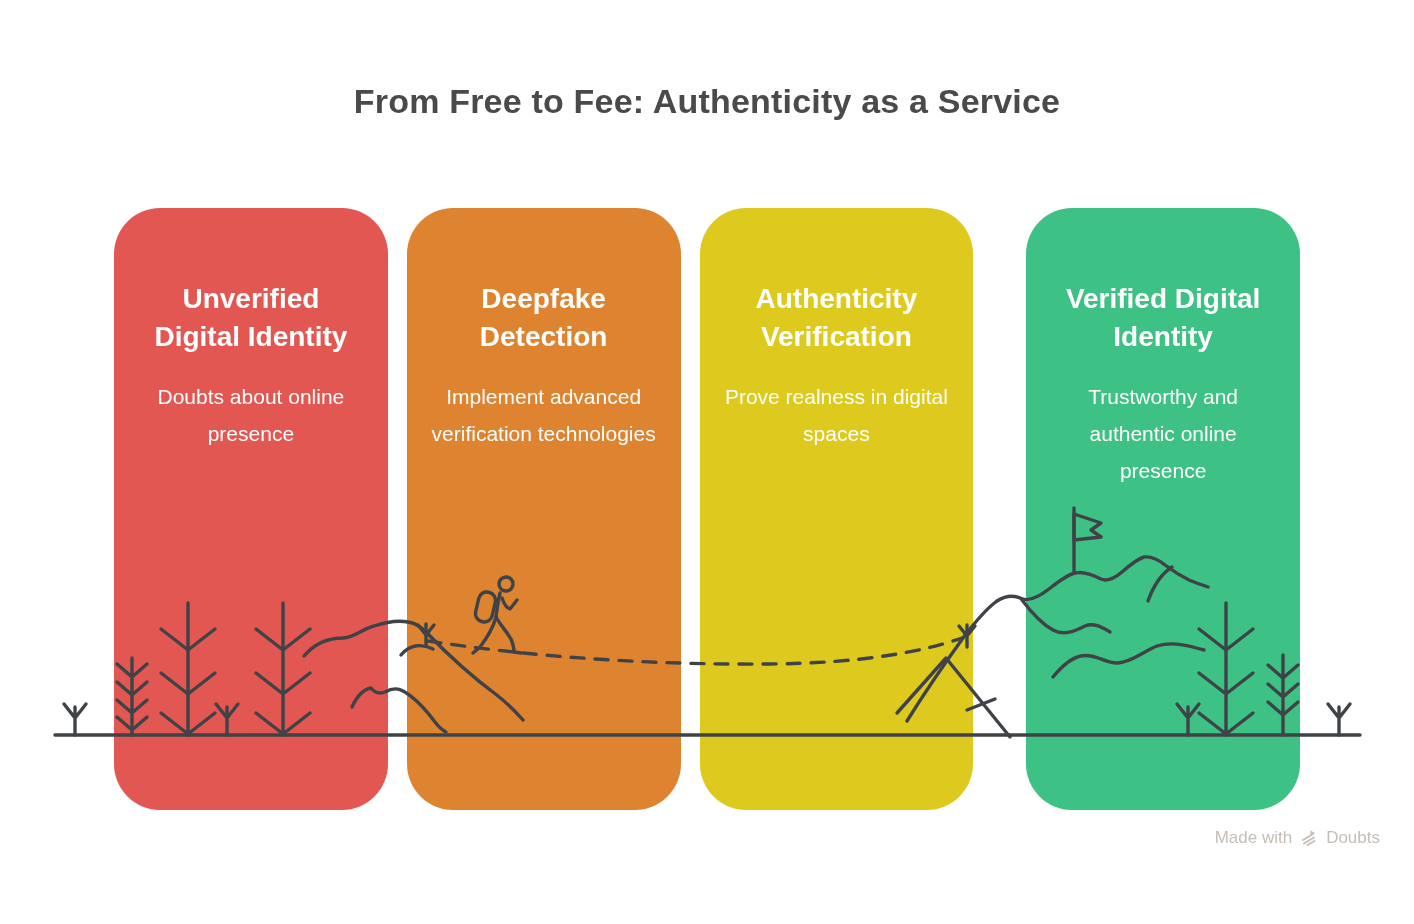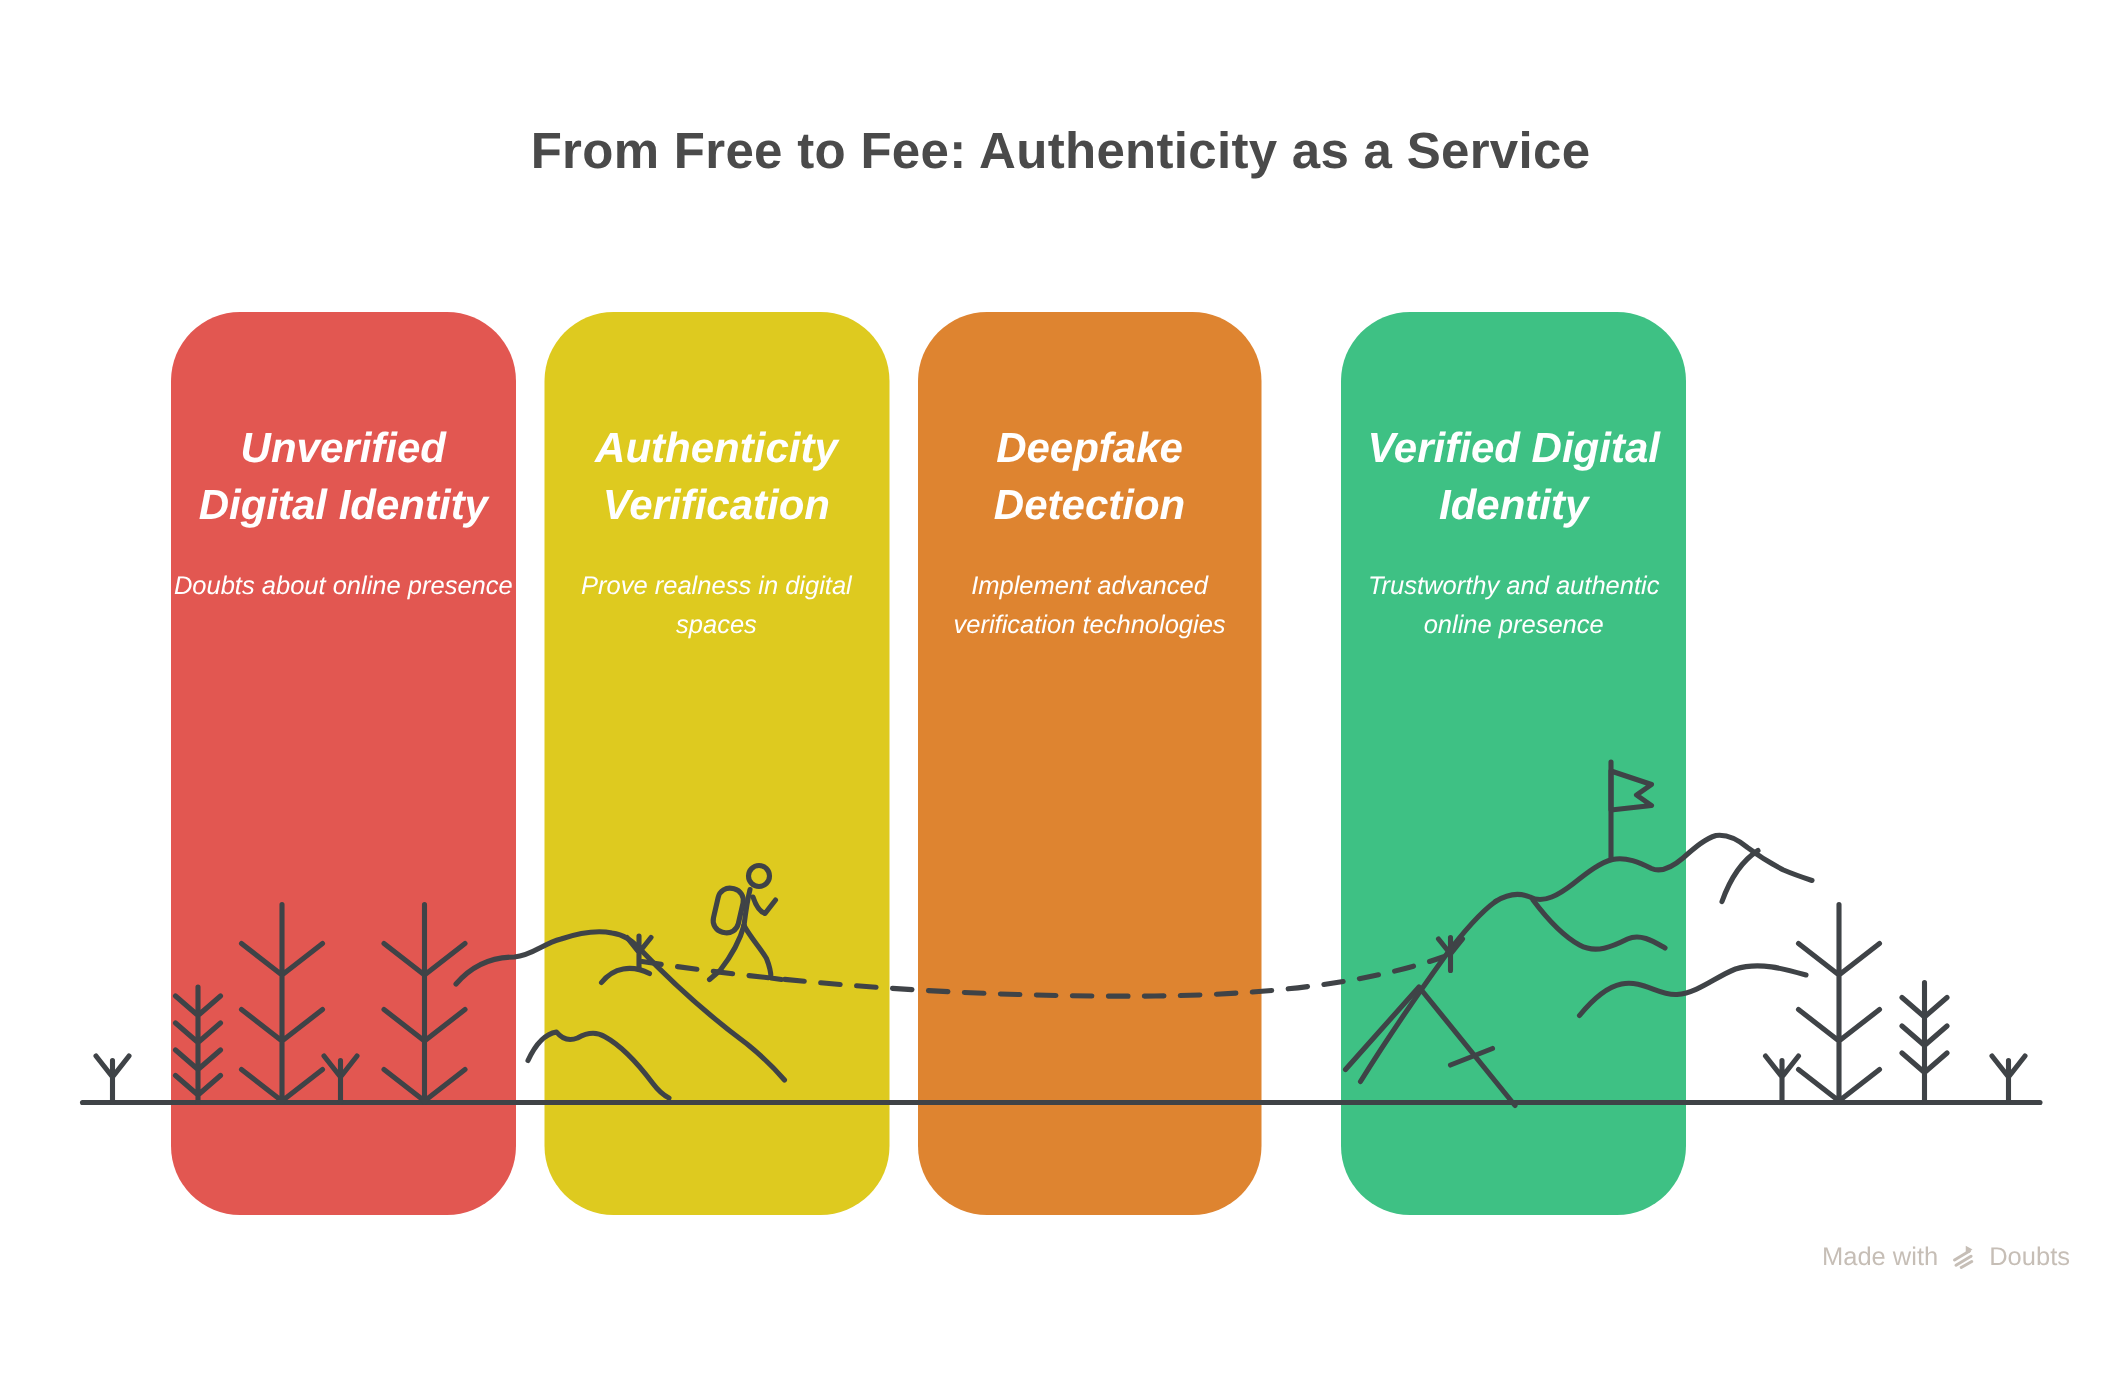--- a/index.html
+++ b/index.html
@@ -25,45 +25,44 @@
     text-align: center;
     font-size: 34px;
     font-weight: bold;
     color: var(--title-color, #4a4a4a);
     letter-spacing: 0.2px;
   }
   .cards {
     position: absolute;
     left: 114px;
     top: 208px;
-    width: 1010px;
+    width: 1186px;
     height: 602px;
     display: flex;
     gap: 19px;
     z-index: 1;
-    font-style: italic;
   }
   .card {
     flex: 1 1 0;
     border-radius: 46px;
     color: #ffffff;
     text-align: center;
     box-sizing: border-box;
     padding-top: 72px;
   }
   .card-title {
     font-size: 28px;
     line-height: 38px;
     font-weight: bold;
     max-width: 225px;
     margin: 0 auto;
   }
   .card-desc {
-    font-size: 17px;
-    line-height: 26px;
+    font-size: 21px;
+    line-height: 37px;
     max-width: 238px;
     margin: 22px auto 0;
   }
   .art {
     position: absolute;
     left: 0;
     top: 0;
     width: 1414px;
     height: 924px;
     z-index: 5;
@@ -104,27 +103,27 @@
 
 <div class="canvas">
 
   <h1 class="page-title">From Free to Fee: Authenticity as a Service</h1>
 
   <div class="cards">
     <div class="card" style="background-color: rgb(226, 87, 81);">
       <div class="card-title">Unverified Digital Identity</div>
       <div class="card-desc">Doubts about online presence</div>
     </div>
+    <div class="card" style="background-color: rgb(222, 132, 48);">
+      <div class="card-title">Deepfake Detection</div>
+      <div class="card-desc">Implement advanced verification technologies</div>
+    </div>
     <div class="card" style="background-color: rgb(222, 202, 31);">
       <div class="card-title">Authenticity Verification</div>
       <div class="card-desc">Prove realness in digital spaces</div>
-    </div>
-    <div class="card" style="background-color: rgb(222, 132, 48);">
-      <div class="card-title">Deepfake Detection</div>
-      <div class="card-desc">Implement advanced verification technologies</div>
     </div>
     <div class="card" style="background-color: rgb(62, 193, 132); margin-left: 34px;">
       <div class="card-title">Verified Digital Identity</div>
       <div class="card-desc">Trustworthy and authentic online presence</div>
     </div>
   </div>
 
   <svg class="art" viewBox="0 0 1414 924" aria-hidden="true">
 
     <g class="ln">

